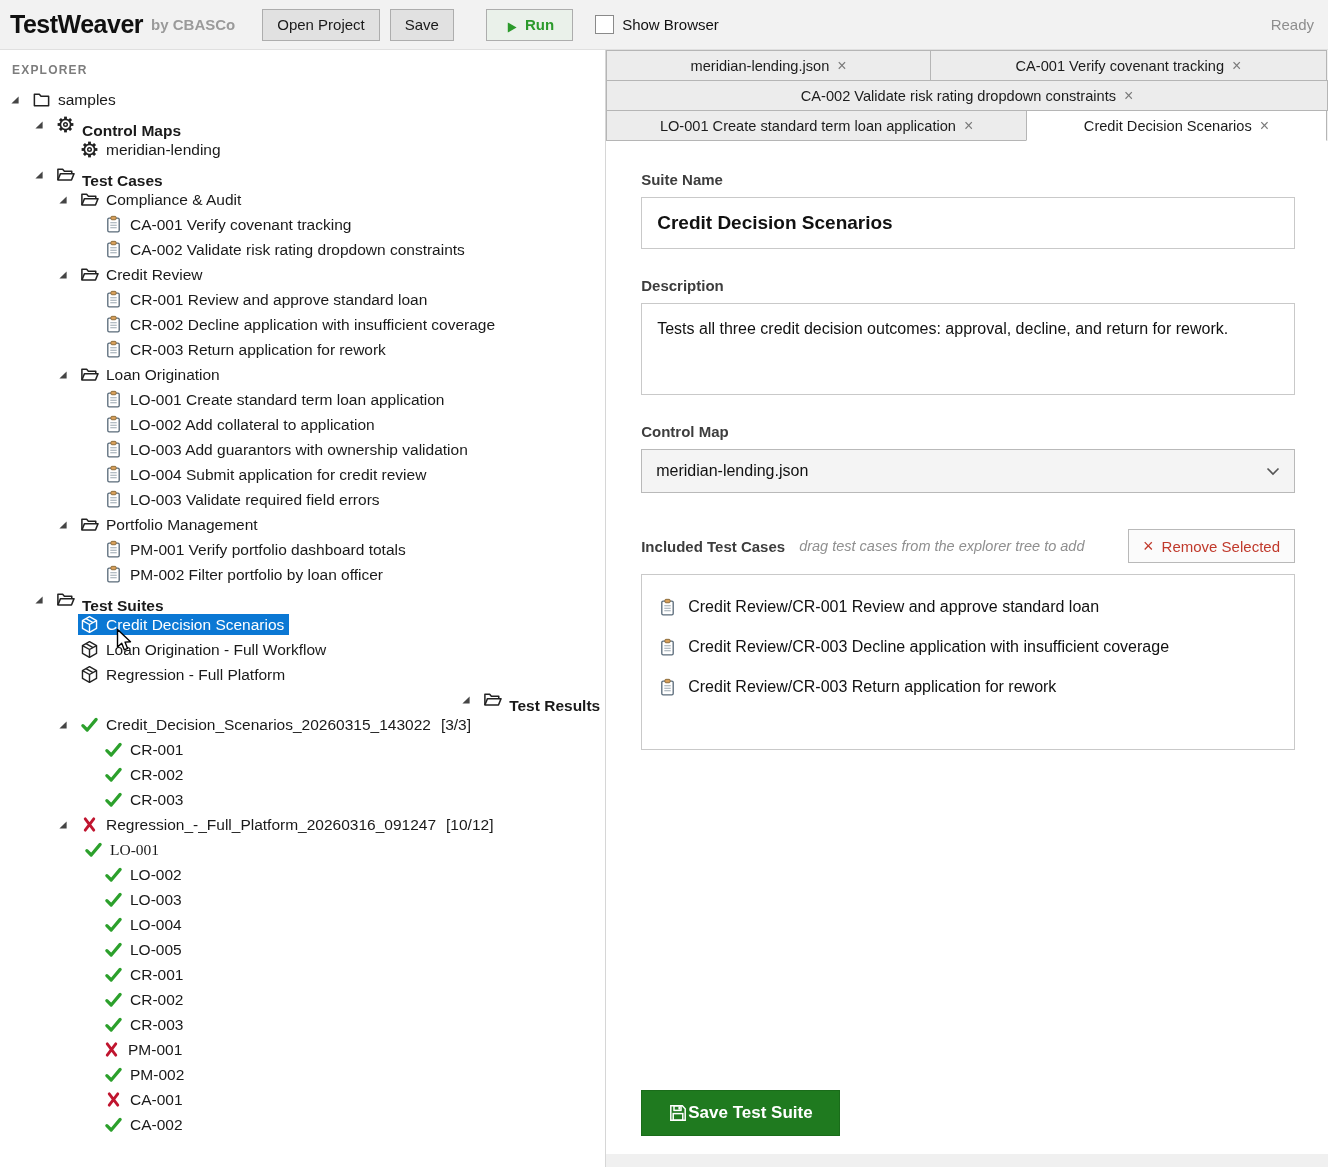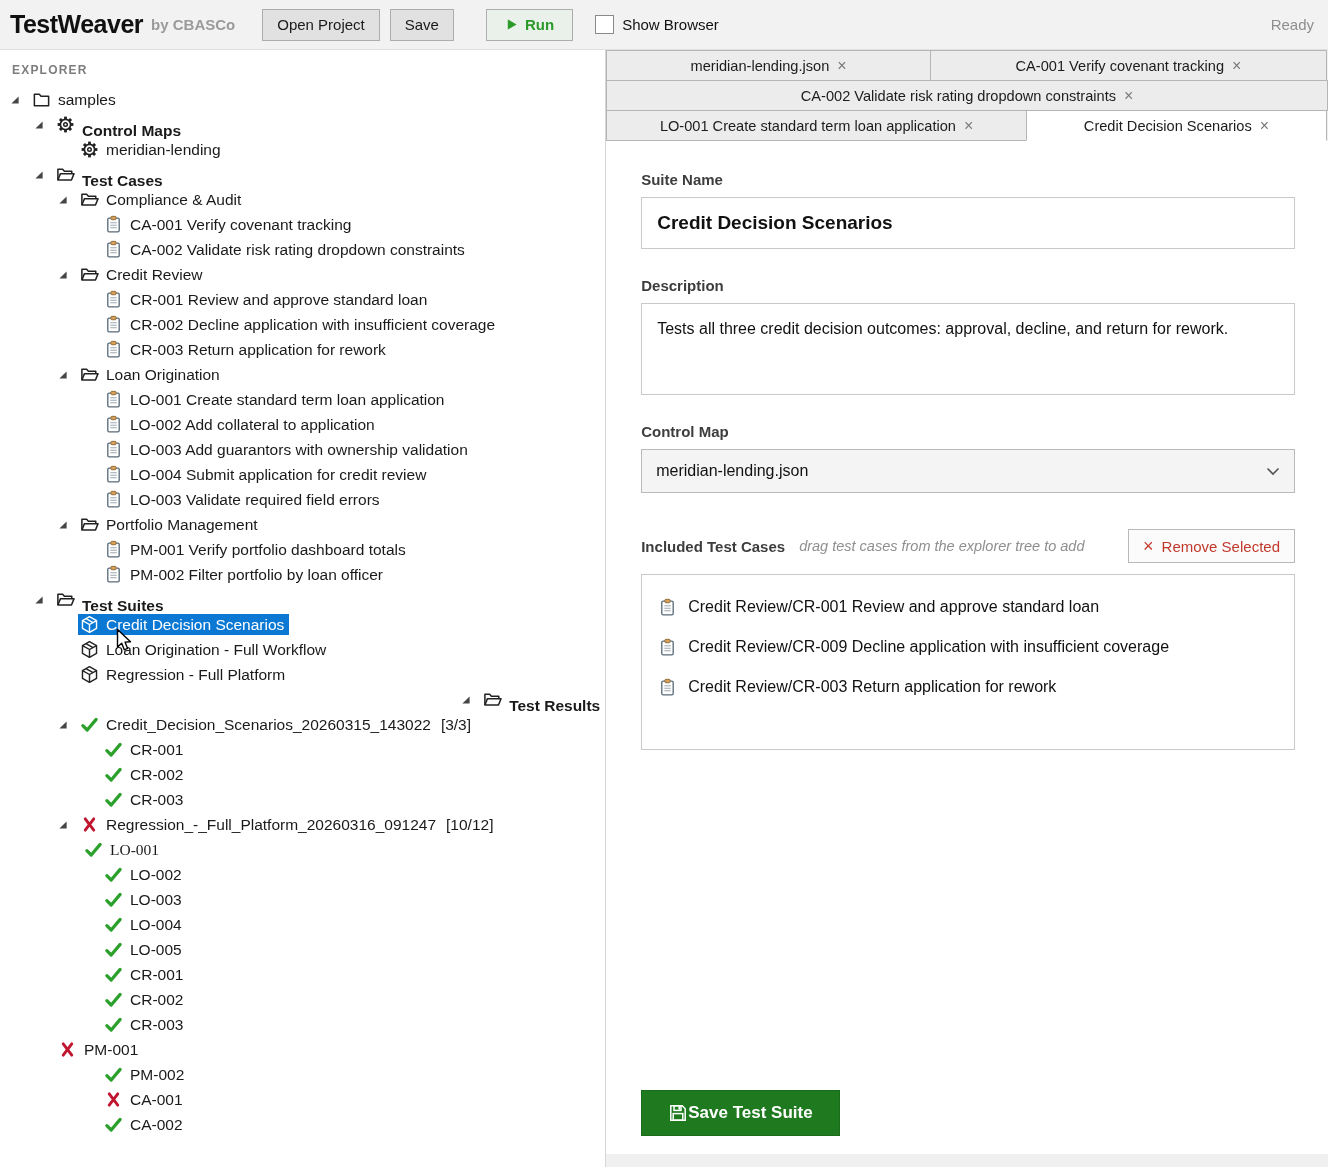--- a/index.html
+++ b/index.html
@@ -17,21 +17,21 @@
   .app-title { font-size:25px; font-weight:bold; color:#111; letter-spacing:-0.5px; }
   .app-subtitle { font-size:15px; color:#9a9a9a; margin-left:8px; font-weight:600; }
   .tb-btn {
     margin-left:10px; background:#e1e1e1; border:1px solid #adadad;
     font-family:inherit; font-size:15px; color:#1a1a1a;
     padding:6px 14px; cursor:pointer; line-height:18px;
   }
   .tb-btn.first { margin-left:27px; }
   .tb-btn.run {
     margin-left:32px; background:#eaf1ea; color:#2b9a2b; font-weight:600;
-    display:inline-flex; align-items:center; gap:7px; padding:6px 18px;
+    display:inline-flex; align-items:flex-end; gap:7px; padding:6px 18px;
   }
   .chk-wrap { display:flex; align-items:center; margin-left:22px; }
   .chk {
     width:19px; height:19px; background:#fff; border:1px solid #8a8a8a;
     display:inline-block; margin-right:8px;
   }
   .chk-label { font-size:15px; color:#111; }
   .status { margin-left:auto; font-size:15px; color:#8e8e8e; }
 
   
@@ -668,21 +668,21 @@
           <span class="exp-slot"></span>
           <span class="row-content">
             <span class="t-icon">
               <svg width="19" height="19" viewBox="0 0 20 20">
                 <path d="M3 11.2 L7.6 15.8 L17 4.6" fill="none" stroke="#2ca02c" stroke-width="3.4" stroke-linecap="round" stroke-linejoin="round"></path>
               </svg>
             </span>
             <span class="t-label">CR-003</span>
           </span>
         </div>
-        <div class="tree-row" style="padding-left: 36px;">
+        <div class="tree-row" style="padding-left: 80px;">
           <span class="exp-slot"></span>
           <span class="row-content">
             <span class="t-icon">
               <svg width="19" height="19" viewBox="0 0 20 20">
                 <path d="M5.5 4 L14.5 16 M14.5 4 L5.5 16" fill="none" stroke="#c0152f" stroke-width="3" stroke-linecap="round"></path>
               </svg>
             </span>
             <span class="t-label">PM-001</span>
           </span>
         </div>
@@ -788,21 +788,21 @@
                 <path d="M6.6 8.2 h6.8 M6.6 10.8 h6.8 M6.6 13.4 h6.8" stroke="#9aa7b0" stroke-width="1.2"></path>
               </svg></span>
             <span>Credit Review/CR-001 Review and approve standard loan</span>
           </div>
           <div class="case-item">
             <span class="t-icon"><svg width="19" height="19" viewBox="0 0 20 20">
                 <rect x="4" y="3.2" width="12" height="14.6" rx="1.4" fill="#ffffff" stroke="#5a6b7a" stroke-width="1.4"></rect>
                 <rect x="7.3" y="1.4" width="5.4" height="3.6" rx="1" fill="#d9a05a" stroke="#8a6a3a" stroke-width="1"></rect>
                 <path d="M6.6 8.2 h6.8 M6.6 10.8 h6.8 M6.6 13.4 h6.8" stroke="#9aa7b0" stroke-width="1.2"></path>
               </svg></span>
-            <span>Credit Review/CR-009 Decline application with insufficient coverage</span>
+            <span>Credit Review/CR-003 Decline application with insufficient coverage</span>
           </div>
           <div class="case-item">
             <span class="t-icon"><svg width="19" height="19" viewBox="0 0 20 20">
                 <rect x="4" y="3.2" width="12" height="14.6" rx="1.4" fill="#ffffff" stroke="#5a6b7a" stroke-width="1.4"></rect>
                 <rect x="7.3" y="1.4" width="5.4" height="3.6" rx="1" fill="#d9a05a" stroke="#8a6a3a" stroke-width="1"></rect>
                 <path d="M6.6 8.2 h6.8 M6.6 10.8 h6.8 M6.6 13.4 h6.8" stroke="#9aa7b0" stroke-width="1.2"></path>
               </svg></span>
             <span>Credit Review/CR-003 Return application for rework</span>
           </div>
         </div>

